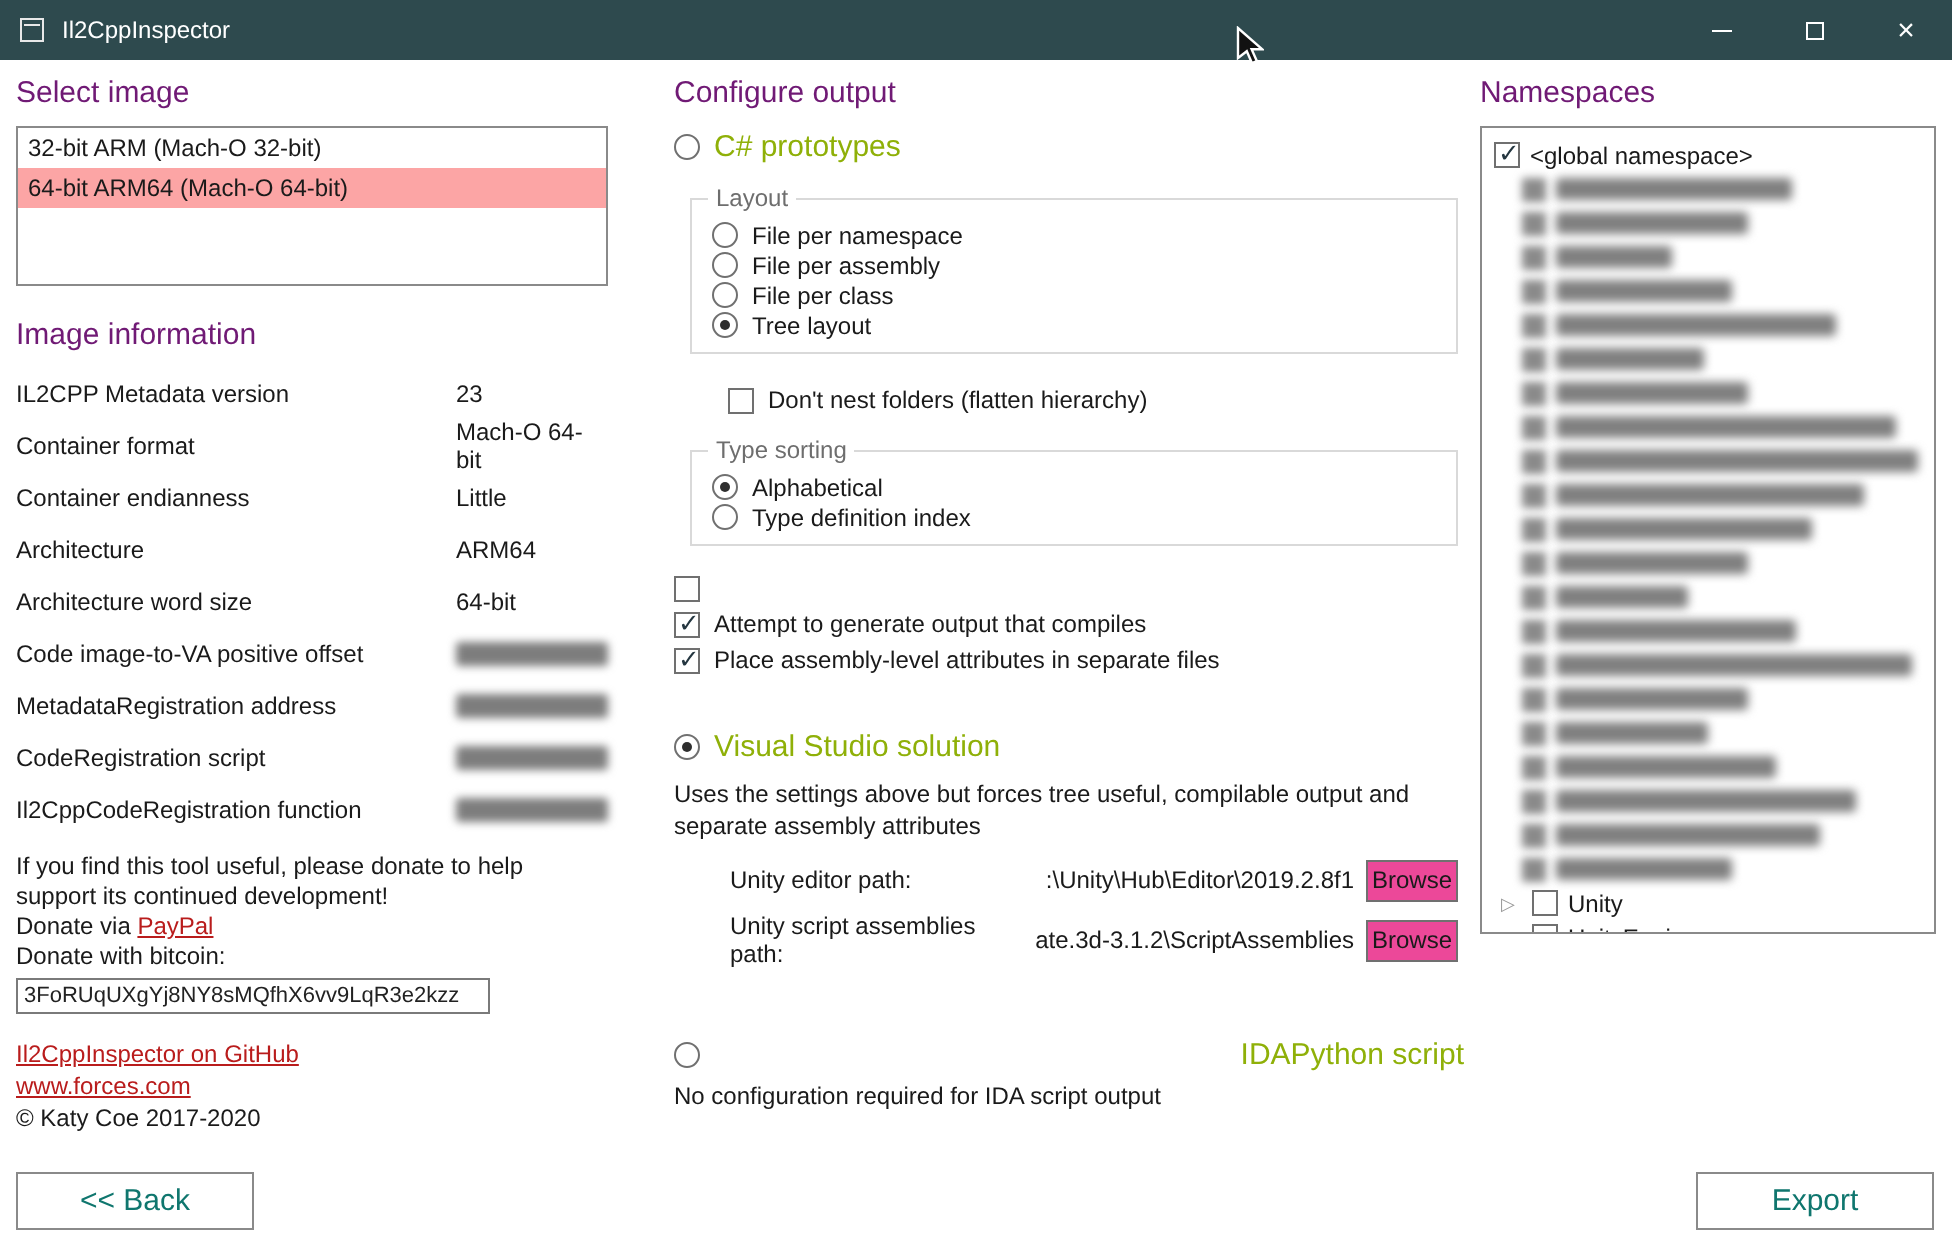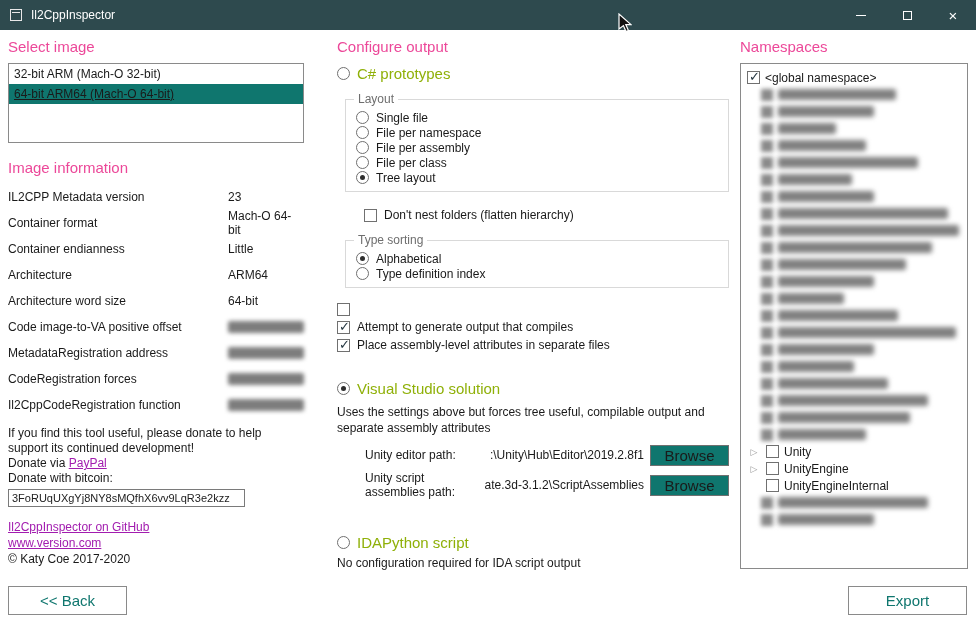--- a/index.html
+++ b/index.html
@@ -19,33 +19,33 @@
   .win-btn { width:46px; height:100%; display:flex; align-items:center; justify-content:center; }
   .min-glyph { width:10px; border-top:1px solid #fff; display:block; }
   .max-glyph { width:9px; height:9px; border:1px solid #fff; display:block; }
   .close-glyph { font-size:15px; line-height:1; color:#fff; }
   .cursor { position:absolute; left:618px; top:13px; z-index:9; }
   
   .col { position:absolute; top:38px; }
   #col-left { left:8px; width:296px; }
   #col-mid { left:337px; width:395px; }
   #col-right { left:740px; width:228px; }
-  .section-header { font-size:15px; color:#ec4899; margin-bottom:8px; }
+  .section-header { font-size:15px; color:#701a75; margin-bottom:8px; }
   
   .listbox { border:1px solid #8a8a8a; height:80px; overflow:hidden; background:#fff; }
   .lb-item { height:20px; line-height:20px; padding-left:5px; }
-  .lb-item.selected { background:#0f766e;text-decoration:underline; }
+  .lb-item.selected { background:#fca5a5; }
   #image-info-header { margin-top:16px; }
   .info-row { display:flex; align-items:center; height:26px; }
   .info-label { width:220px; flex:none; }
   .blur-block { display:inline-block; height:12px; background:#7d7d7d; border-radius:2px; filter:blur(2px); }
   .info-blur { width:84px; }
   .donate-text { margin-top:8px; line-height:15px; width:292px; }
   .donate-line { line-height:15px; }
-  a.link { color:#a21caf; text-decoration:underline; cursor:pointer; display:inline; }
+  a.link { color:#b91c1c; text-decoration:underline; cursor:pointer; display:inline; }
   a.link.block { display:block; }
   .bitcoin-box { margin-top:3px; width:237px; height:18px; border:1px solid #7a7a7a;
     font-size:11px; line-height:16px; padding:0 3px; color:#222; white-space:nowrap; overflow:hidden; }
   .footer-links { margin-top:12px; line-height:16px; }
   
   .big-button { position:absolute; height:29px; width:119px; border:1px solid #8a8a8a; background:#fff;
     color:#0f766e; font-size:15px; display:flex; align-items:center; justify-content:center; cursor:pointer; }
   #back-btn { left:8px; top:586px; }
   #export-btn { left:848px; top:586px; }
   
@@ -59,26 +59,26 @@
   .groupbox { position:relative; border:1px solid #d9d9d9; margin:16px 0 0 8px; width:384px; padding:10px 10px 6px; }
   .groupbox .legend { position:absolute; top:-8px; left:8px; background:#fff; padding:0 4px; color:#6e6e6e; font-size:12px; }
   .groupbox .opt-row { height:15px; }
   .cb-row { height:18px; }
   .flatten { margin-top:14px;padding-left:27px; }
   .cb-list { margin-top:12px; }
   .vs { margin-top:24px; }
   .vs-desc { margin-top:6px; line-height:16px; width:395px; }
   .field-row { display:flex; align-items:center; margin:8px 0 0 28px; height:22px; width:364px; }
   .field-value { margin-left:auto; margin-right:6px; white-space:nowrap; }
-  .browse-btn { width:79px; height:21px; background:#0f766e; border:1px solid #707070; font-size:15px; flex:none;
+  .browse-btn { width:46px; height:21px; background:#ec4899; border:1px solid #707070; font-size:12px; flex:none;
     display:flex; align-items:center; justify-content:center; cursor:pointer; }
-  .ida { margin-top:36px; }
+  .ida { margin-top:36px;justify-content:space-between; }
   .ida-desc { margin-top:4px; }
   
-  .ns-box { border:1px solid #8a8a8a; height:506px; padding:5px 6px; overflow:hidden; background:#fff; }
+  .ns-box { border:1px solid #8a8a8a; height:404px; padding:5px 6px; overflow:hidden; background:#fff; }
   .ns-row { display:flex; align-items:center; height:17px; gap:5px; }
   .expander { width:14px; flex:none; color:#9a9a9a; font-size:9px; text-align:center; line-height:14px; }
   .ns-indent { width:14px; flex:none; }
   .ns-blur-check { width:12px; height:12px; background:#8a8a8a; filter:blur(2px); flex:none; margin-left:14px; }
   .ns-blur-label { height:11px; background:#808080; filter:blur(2.5px); border-radius:2px; }
 </style>
 </head>
 <body>
 
 <div>
@@ -134,56 +134,52 @@
         </div>
         <div class="info-row">
           <span class="info-label">Code image-to-VA positive offset</span>
           <span class="blur-block info-blur"></span>
         </div>
         <div class="info-row">
           <span class="info-label">MetadataRegistration address</span>
           <span class="blur-block info-blur"></span>
         </div>
         <div class="info-row">
-          <span class="info-label">CodeRegistration forces</span>
+          <span class="info-label">CodeRegistration script</span>
           <span class="blur-block info-blur"></span>
         </div>
         <div class="info-row">
           <span class="info-label">Il2CppCodeRegistration function</span>
           <span class="blur-block info-blur"></span>
         </div>
       </div>
 
     <div class="donate-text">If you find this tool useful, please donate to help support its continued development!</div>
     <div class="donate-line"><span>Donate via </span><a class="link">PayPal</a></div>
     <div class="donate-line">Donate with bitcoin:</div>
     <div class="bitcoin-box">3FoRUqUXgYj8NY8sMQfhX6vv9LqR3e2kzz</div>
 
     <div class="footer-links">
       <a class="link block">Il2CppInspector on GitHub</a>
-      <a class="link block">www.version.com</a>
+      <a class="link block">www.forces.com</a>
       <div>© Katy Coe 2017-2020</div>
     </div>
   </div>
 
   <div id="col-mid" class="col">
     <div class="section-header">Configure output</div>
 
     <div class="opt-row main-opt">
       <span class="radio"></span>
       <span class="green-label">C# prototypes</span>
     </div>
 
     <div class="groupbox">
       <span class="legend">Layout</span>
       <div>
-          <div class="opt-row">
-            <span class="radio"></span>
-            <span class="opt-label">Single file</span>
-          </div>
           <div class="opt-row">
             <span class="radio"></span>
             <span class="opt-label">File per namespace</span>
           </div>
           <div class="opt-row">
             <span class="radio"></span>
             <span class="opt-label">File per assembly</span>
           </div>
           <div class="opt-row">
             <span class="radio"></span>

